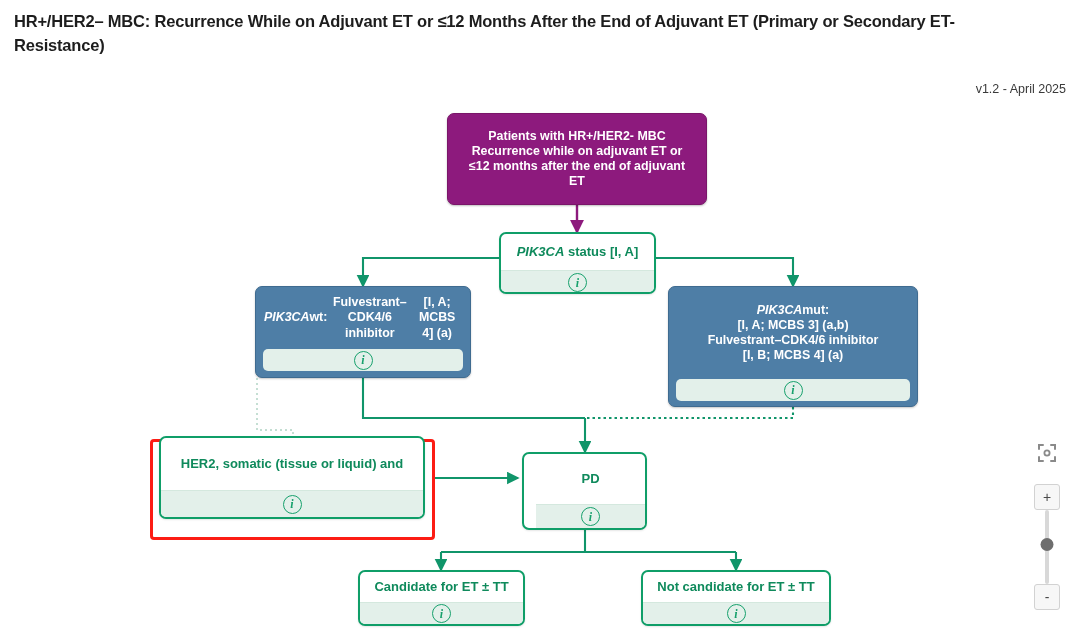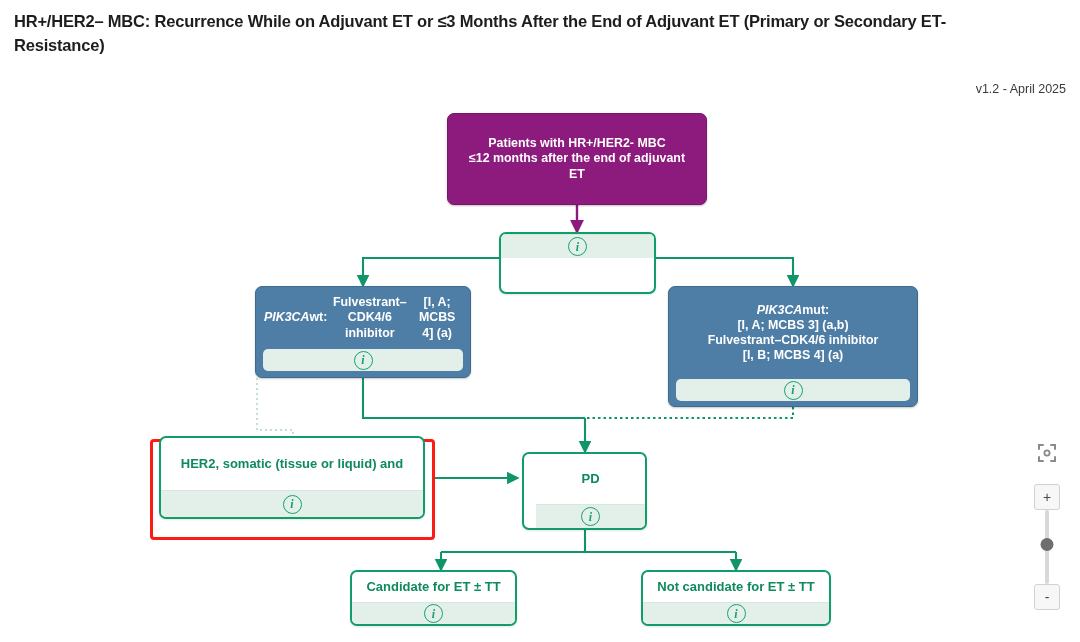--- a/index.html
+++ b/index.html
@@ -102,21 +102,21 @@
   .zhandle{
     position:absolute;left:50%;top:28px;transform:translateX(-50%);
     width:13px;height:13px;border-radius:50%;background:#6e6e6e;cursor:pointer;
   }
 </style>
 </head>
 <body>
 
 <div id="page">
 
-  <div class="title">HR+/HER2– MBC: Recurrence While on Adjuvant ET or ≤3 Months After the End of Adjuvant ET (Primary or Secondary ET-Resistance)</div>
+  <div class="title">HR+/HER2– MBC: Recurrence While on Adjuvant ET or ≤12 Months After the End of Adjuvant ET (Primary or Secondary ET-Resistance)</div>
   <div class="version">v1.2 - April 2025</div>
 
   <div id="canvas">
 
     <svg id="wires" viewBox="0 0 1080 542">
       <defs>
         <marker id="agreen" markerWidth="9" markerHeight="9" refX="5.2" refY="3" orient="auto">
           <path d="M0,0 L6,3 L0,6 z" fill="#10956a"></path>
         </marker>
         <marker id="apurple" markerWidth="9" markerHeight="9" refX="5.2" refY="3" orient="auto">
@@ -145,26 +145,30 @@
 
       <path d="M585,430 L585,452" stroke="#10956a" stroke-width="2.1" fill="none"></path>
       <path d="M441,452 L736,452" stroke="#10956a" stroke-width="2.1" fill="none"></path>
       <path d="M441,452 L441,470" stroke="#10956a" stroke-width="2.1" fill="none" marker-end="url(#agreen)"></path>
       <path d="M736,452 L736,470" stroke="#10956a" stroke-width="2.1" fill="none" marker-end="url(#agreen)"></path>
     </svg>
 
     <div class="node purple" style="left:447px;top:13px;width:260px;height:92px;">
       <div class="body" style="flex-direction:column;">
         <span>Patients with HR+/HER2- MBC</span>
+        <span>Recurrence while on adjuvant ET or</span>
         <span>≤12 months after the end of adjuvant</span>
         <span>ET</span>
       </div>
     </div>
 
     <div class="node green" style="left:499px;top:132px;width:157px;height:62px;">
+      <div class="body" style="height:36px;">
+        <span><span class="ital">PIK3CA</span><span> status [I, A]</span></span>
+      </div>
       <div class="foot" style="height:24px;">
         <span class="info">i</span>
       </div>
     </div>
 
     <div class="node blue" style="left:255px;top:186px;width:216px;height:92px;">
       <div class="body" style="flex-direction:row;height:62px;">
         <span><span class="ital">PIK3CA</span><span>wt:</span></span>
         <span>Fulvestrant–CDK4/6 inhibitor</span>
         <span>[I, A; MCBS 4] (a)</span>
@@ -199,21 +203,21 @@
 
     <div class="node green" style="left:522px;top:352px;width:125px;height:78px;padding-left:12px;">
       <div class="body" style="height:50px;">
         <span>PD</span>
       </div>
       <div class="foot" style="height:24px;">
         <span class="info">i</span>
       </div>
     </div>
 
-    <div class="node green" style="left:350px;top:470px;width:167px;height:56px;">
+    <div class="node green" style="left:358px;top:470px;width:167px;height:56px;">
       <div class="body" style="height:30px;">
         <span>Candidate for ET ± TT</span>
       </div>
       <div class="foot" style="height:22px;">
         <span class="info">i</span>
       </div>
     </div>
 
     <div class="node green" style="left:641px;top:470px;width:190px;height:56px;">
       <div class="body" style="height:30px;">

